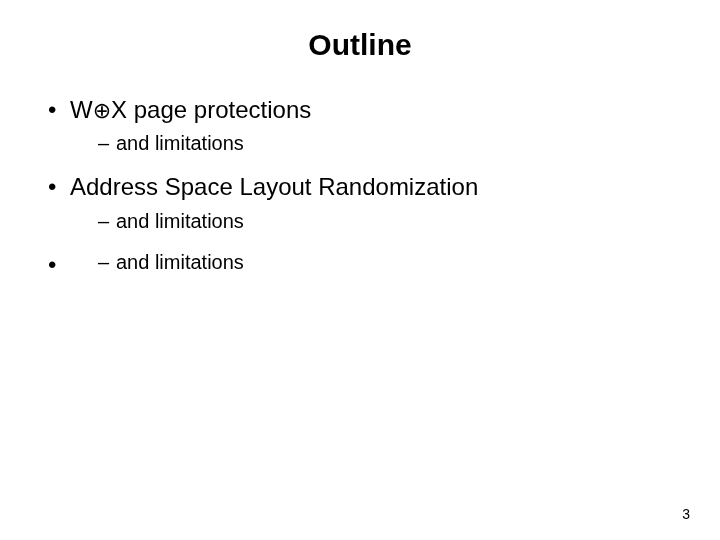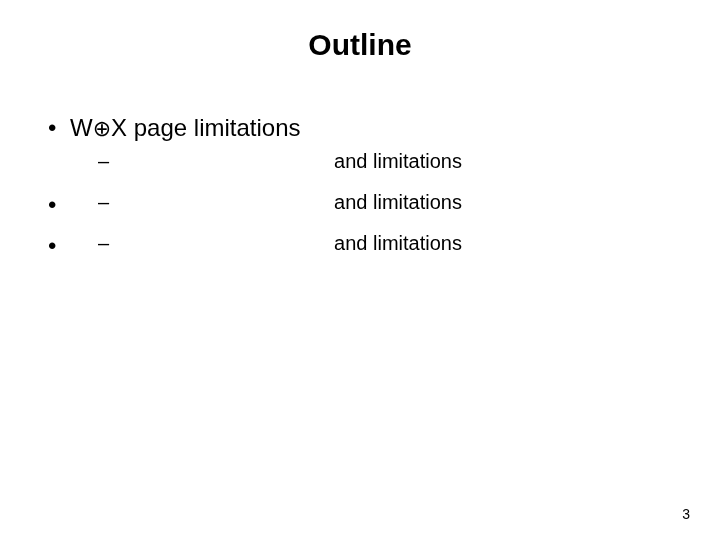--- a/index.html
+++ b/index.html
@@ -19,21 +19,21 @@
     .slide {
       width: 100%;
       height: 100%;
       padding: 28px 40px 20px 40px;
       position: relative;
     }
     .title {
       text-align: center;
       font-size: 30px;
       font-weight: bold;
-      margin-bottom: 50px;
+      margin-bottom: 32px;
     }
     .bullet-list {
       list-style: none;
       padding-left: 8px;
     }
     .bullet-item {
       font-size: 24px;
       margin-bottom: 6px;
       padding-left: 22px;
       position: relative;
@@ -47,21 +47,20 @@
       font-size: 24px;
     }
     .sub-item {
       font-size: 20px;
       margin-left: 28px;
       margin-top: 4px;
       margin-bottom: 14px;
       padding-left: 18px;
       position: relative;
       line-height: 1.35;
-      text-align: center;
     }
     .sub-item::before {
       content: "–";
       position: absolute;
       left: 0;
       top: 0;
     }
     .oplus {
       font-family: "Arial", sans-serif;
       font-size: 22px;
@@ -76,27 +75,28 @@
   </style>
 </head>
 <body>
 
 <div class="slide">
   <h1 class="title">Outline</h1>
 
   <ul class="bullet-list">
 
     <li class="bullet-item">
-      <span>W</span><span class="oplus">⊕</span><span>X page limitations</span>
+      <span>W</span><span class="oplus">⊕</span><span>X page protections</span>
       <div class="sub-item">
         <span>and limitations</span>
       </div>
     </li>
 
     <li class="bullet-item">
+      <span>Address Space Layout Randomization</span>
       <div class="sub-item">
         <span>and limitations</span>
       </div>
     </li>
 
     <li class="bullet-item">
       <div class="sub-item">
         <span>and limitations</span>
       </div>
     </li>

